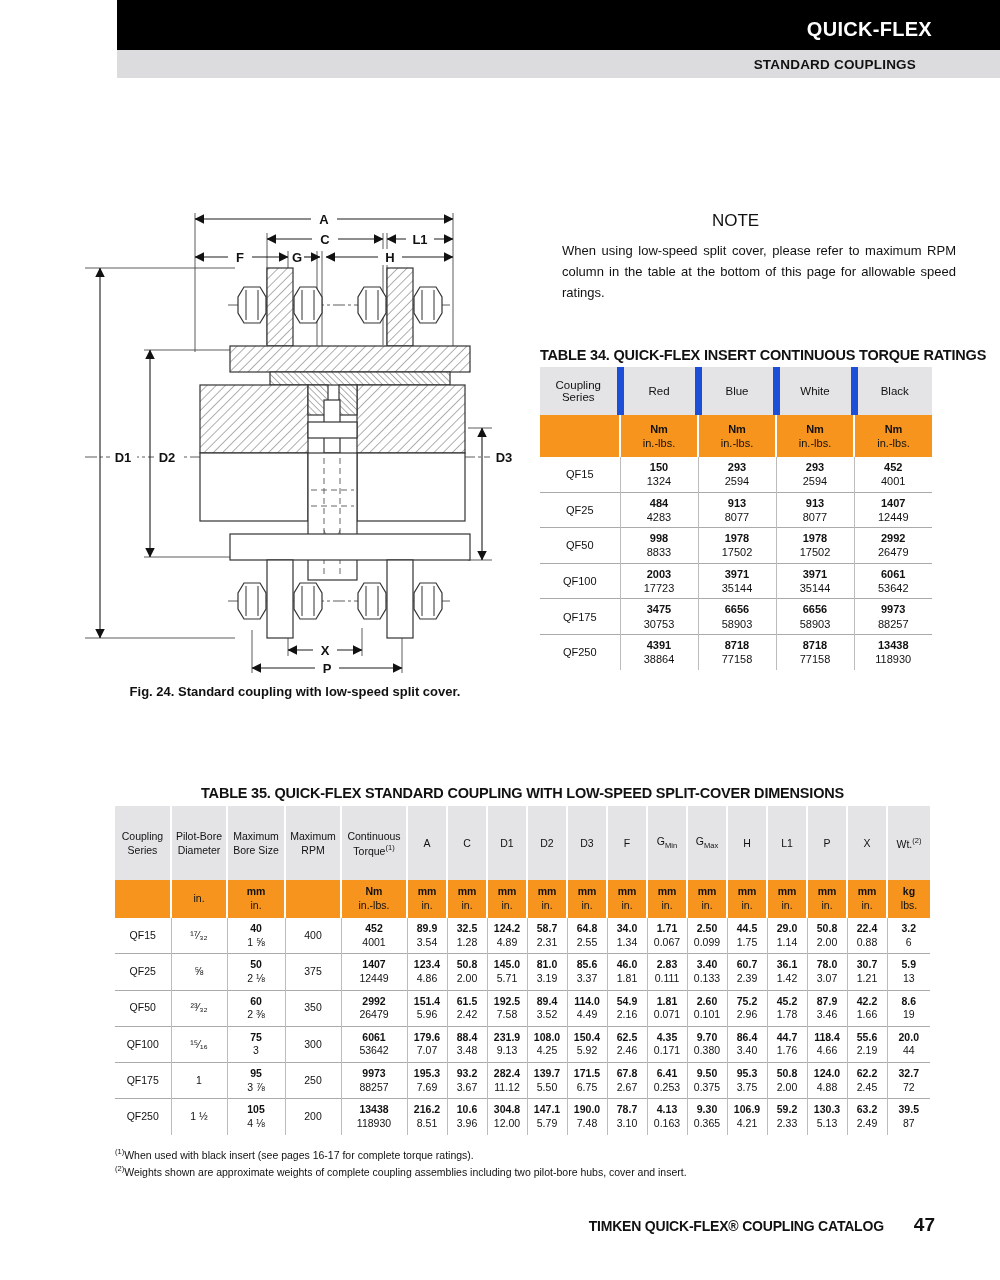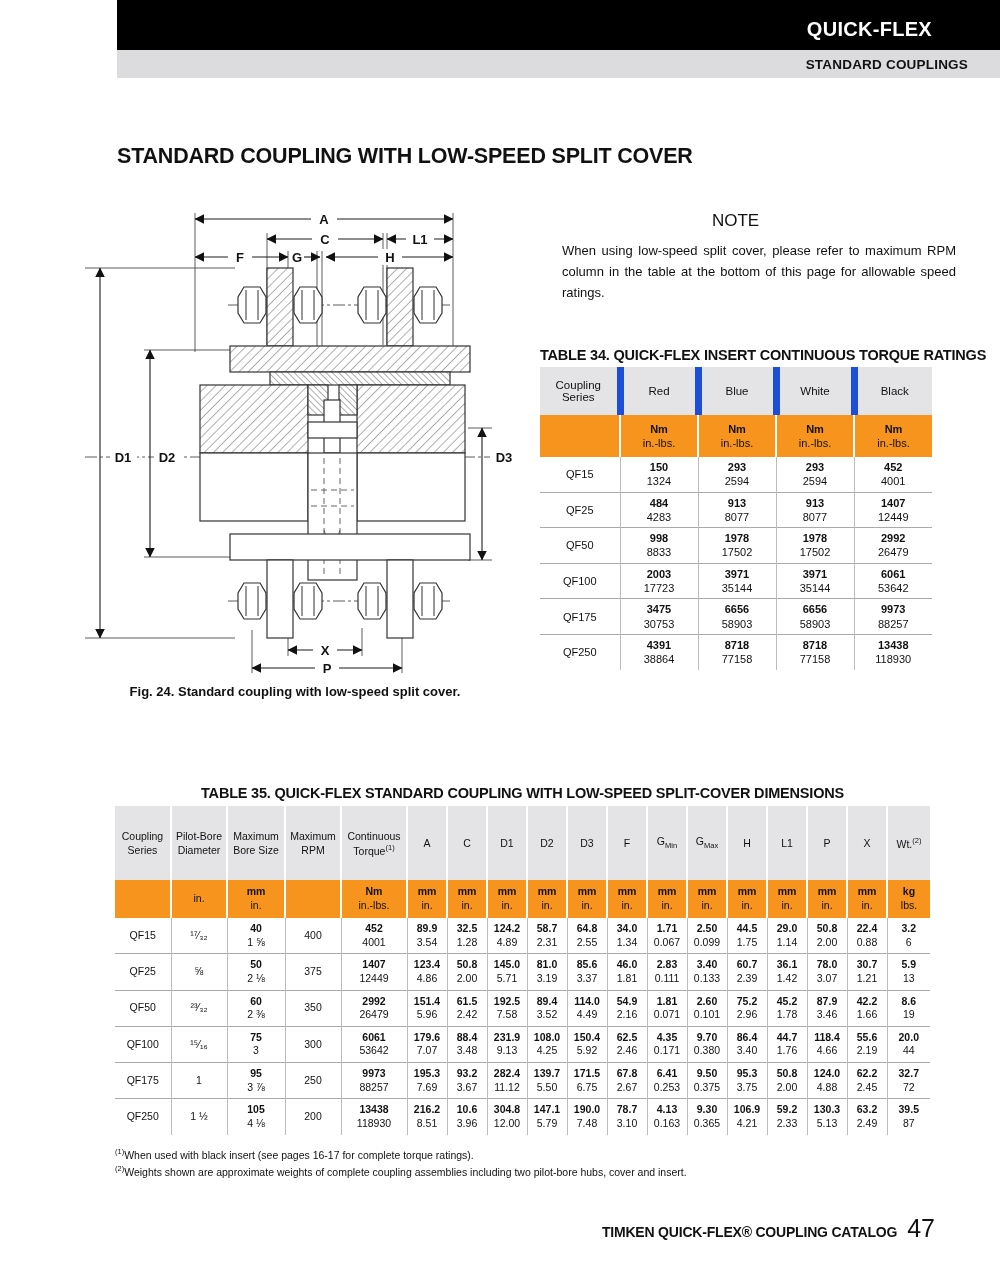--- a/index.html
+++ b/index.html
@@ -4,21 +4,21 @@
 <style>
   html,body{margin:0;padding:0;background:#fff;}
   .page{position:relative;width:1000px;height:1280px;background:#fff;overflow:hidden;
         font-family:"Liberation Sans","DejaVu Sans",sans-serif;color:#111;}
 
   
   .bar-black{position:absolute;left:117px;top:0;right:0;height:50px;background:#000;
              display:flex;align-items:flex-end;justify-content:flex-end;padding:0 68px 9px 0;box-sizing:border-box;}
   .bar-black span{color:#fff;font-size:20px;font-weight:bold;letter-spacing:.3px;}
   .bar-gray{position:absolute;left:117px;top:50px;right:0;height:28px;background:#dcdcde;
-            display:flex;align-items:center;justify-content:flex-end;padding-right:32px;box-sizing:border-box;}
+            display:flex;align-items:center;justify-content:flex-end;padding-right:84px;box-sizing:border-box;}
   .bar-gray span{font-size:13.5px;font-weight:bold;letter-spacing:.2px;}
 
   .page-title{position:absolute;left:117px;top:144px;font-size:21.5px;font-weight:bold;letter-spacing:-.2px;}
 
   
   .fig-wrap{position:absolute;left:70px;top:200px;width:450px;height:485px;}
   .fig-caption{position:absolute;left:70px;top:684px;width:450px;text-align:center;
                font-size:13px;font-weight:bold;}
 
   
@@ -55,21 +55,21 @@
   #t35 .units td:first-child{border-left:none;}
   #t35 .units .ln,#t35 tbody .ln{font-size:10.5px;}
   #t35 tbody td{border-left:1px solid #bcbcbc;border-top:1px solid #aaa;padding:4px 1px;vertical-align:middle;}
   #t35 tbody td:first-child{border-left:none;}
   #t35 tbody tr:first-child td{border-top:none;}
 
   
   .fn{position:absolute;left:115px;top:1146px;width:700px;font-size:10.5px;line-height:1.55;}
   .footer{position:absolute;right:65px;top:1214px;display:flex;align-items:baseline;gap:10px;}
   .footer .brand{font-size:14px;font-weight:bold;letter-spacing:-.2px;}
-  .footer .pg{font-size:25px;font-weight:normal;}
+  .footer .pg{font-size:19px;font-weight:bold;margin-left:20px;}
 
   
   .dl{stroke:#1c1c1c;stroke-width:1.1;fill:none;}
   .ext{stroke:#4a4a4a;stroke-width:.9;fill:none;}
   .part{stroke:#333;stroke-width:1;fill:none;}
   .hat{fill:url(#hatch);stroke:#333;stroke-width:1.2;}
   .hat2{fill:url(#hatch2);stroke:#333;stroke-width:1.2;}
   .wfill{fill:#fff;stroke:#333;stroke-width:1.2;}
   .dash{stroke:#4a4a4a;stroke-width:.9;stroke-dasharray:12 3 3 3;fill:none;}
   .hid{stroke:#555;stroke-width:.9;stroke-dasharray:6 4;fill:none;}
@@ -81,21 +81,20 @@
 
 <div class="page">
 
   <div class="bar-black">
     <span>QUICK-FLEX</span>
   </div>
   <div class="bar-gray">
     <span>STANDARD COUPLINGS</span>
   </div>
 
-  <div class="page-title">STANDARD COUPLING WITH LOW-SPEED SPLIT COVER</div>
 
   <div class="fig-wrap">
     <svg viewBox="0 0 450 485" width="450" height="485">
       <defs>
         <marker id="arr" viewBox="0 0 10 10" refX="9.5" refY="5" markerWidth="9" markerHeight="9" orient="auto-start-reverse">
           <path d="M0,0 L10,5 L0,10 z" fill="#111"></path>
         </marker>
         <pattern id="hatch" width="6.5" height="6.5" patternUnits="userSpaceOnUse" patternTransform="rotate(45)">
           <rect width="6.5" height="6.5" fill="#fff"></rect>
           <line x1="0" y1="0" x2="0" y2="6.5" stroke="#858585" stroke-width="1.3"></line>

